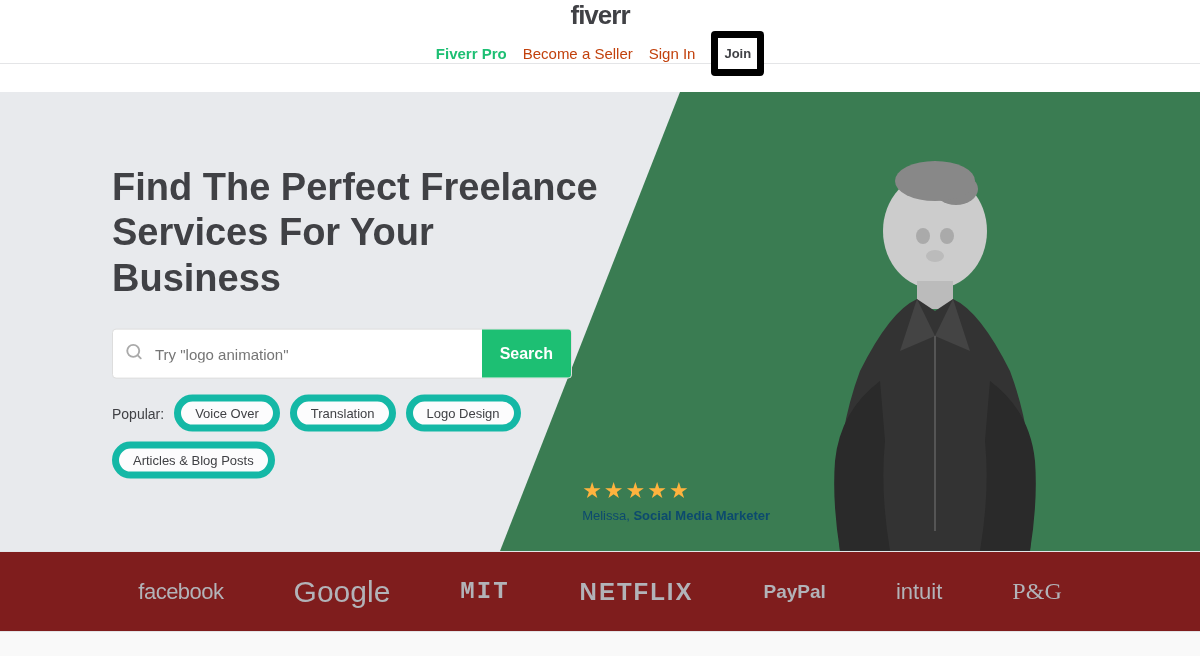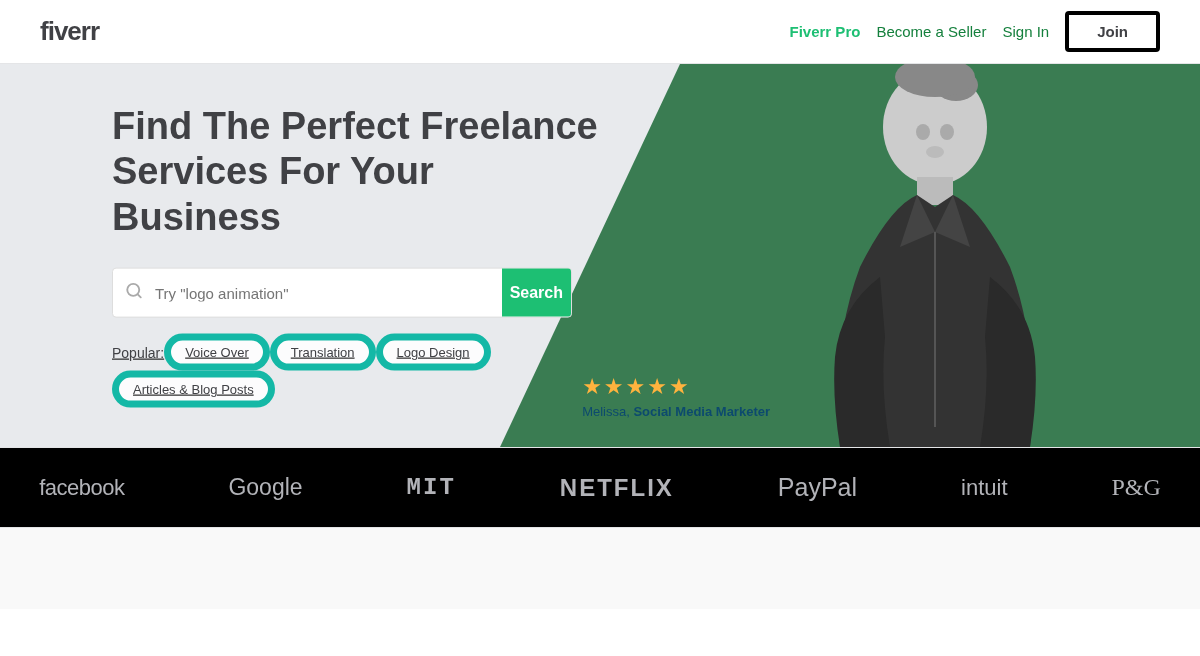--- a/index.html
+++ b/index.html
@@ -9,20 +9,21 @@
     .navbar {
       display: flex;
       align-items: center;
       justify-content: space-between;
       padding: 0 40px;
       height: 64px;
       background: #fff;
       border-bottom: 1px solid #e4e5e7;
       position: relative;
       z-index: 10;
+      flex-direction: column;
     }
     .navbar-logo {
       font-size: 26px;
       font-weight: 900;
       color: #1dbf73;
       letter-spacing: -1px;
     }
     .navbar-logo span { color: #404145; }
     .navbar-right {
       display: flex;
@@ -30,43 +31,44 @@
       gap: 16px;
     }
     .nav-link-pro {
       color: #1dbf73;
       font-size: 15px;
       font-weight: 600;
       cursor: pointer;
       text-decoration: none;
     }
     .nav-link {
-      color: #15803d;
+      color: #c2410c;
       font-size: 15px;
       font-weight: 500;
       cursor: pointer;
       text-decoration: none;
     }
     .nav-btn-join {
-      border: 4px solid #000000;
+      border: 7px solid #000000;
       background: #fff;
       color: #404145;
-      padding: 8px 28px;
-      font-size: 15px;
+      padding: 8px 6px;
+      font-size: 13px;
       font-weight: 600;
       border-radius: 4px;
       cursor: pointer;
     }
 
     
     .hero {
       position: relative;
-      height: 383px;
+      height: 459px;
       background: #e8eaed;
       overflow: hidden;
+      margin-top: 28px;
     }
 
     
     .hero-green {
       position: absolute;
       top: 0;
       right: 0;
       width: 700px;
       height: 100%;
       background: #3a7c52;
@@ -108,32 +110,32 @@
       border: none;
       outline: none;
       font-size: 15px;
       color: #aaa;
       background: transparent;
     }
     .search-btn {
       background: #1dbf73;
       color: #fff;
       border: none;
-      padding: 0 8px;
+      padding: 0 18px;
       height: 50px;
       font-size: 16px;
       font-weight: 600;
       cursor: pointer;
     }
     .popular-row {
       display: flex;
       align-items: center;
+      gap: 10px;
       margin-top: 16px;
       flex-wrap: wrap;
-      text-decoration: underline;
     }
     .popular-label {
       font-size: 14px;
       color: #404145;
       font-weight: 500;
     }
     .popular-tag {
       border: 7px solid #14b8a6;
       background: rgba(255,255,255,0.85);
       color: #404145;
@@ -183,40 +185,40 @@
       font-size: 13px;
       font-weight: 400;
     }
     .rating-name strong {
       font-weight: 700;
     }
 
     
     .logos-strip {
       height: 80px;
-      background: #000000;
+      background: #7f1d1d;
       border-top: 1px solid #e4e5e7;
       display: flex;
       align-items: center;
       justify-content: center;
-      gap: 104px;
+      gap: 70px;
       padding: 0 60px;
     }
     .logo-item {
       color: #b2b3b8;
       font-size: 20px;
       font-weight: 700;
       letter-spacing: 0;
       white-space: nowrap;
     }
     .logo-facebook { font-family: 'Helvetica Neue', Arial; font-weight: 400; font-size: 22px; letter-spacing: -0.5px; }
-    .logo-google { font-family: 'Helvetica Neue', Arial; font-weight: 400; font-size: 23px; }
+    .logo-google { font-family: 'Helvetica Neue', Arial; font-weight: 400; font-size: 30px; }
     .logo-mit { font-family: Liberation Mono, monospace; font-weight: 700; font-size: 24px; letter-spacing: 2px; }
     .logo-netflix { font-family: 'Helvetica Neue', Arial; font-weight: 700; font-size: 24px; letter-spacing: 2px; }
-    .logo-paypal { font-family: 'Helvetica Neue', Arial; font-weight: 400; font-size: 25px; text-align: center; }
+    .logo-paypal { font-family: 'Helvetica Neue', Arial; font-weight: 700; font-size: 19px; text-align: center; }
     .logo-intuit { font-family: 'Helvetica Neue', Arial; font-weight: 400; font-size: 22px; }
     .logo-pg { font-family: 'Times New Roman', serif; font-size: 24px; font-weight: 400; text-align: right; }
 
     
     .bottom-section {
       height: 82px;
       background: #f9f9f9;
       border-top: 1px solid #e4e5e7;
     }
   </style>

